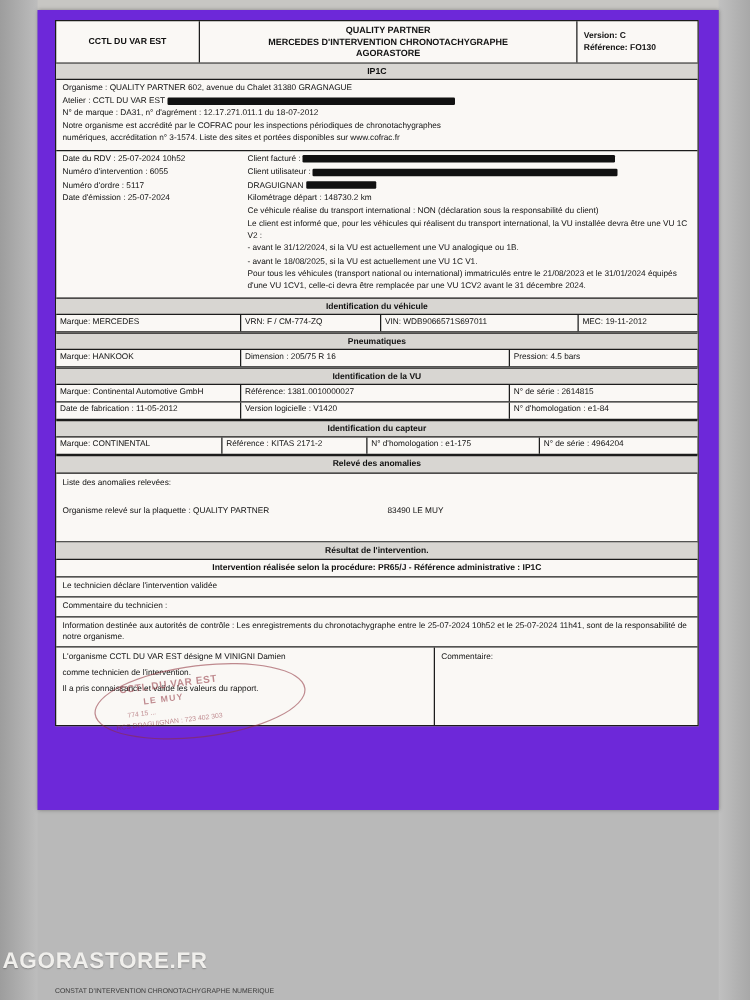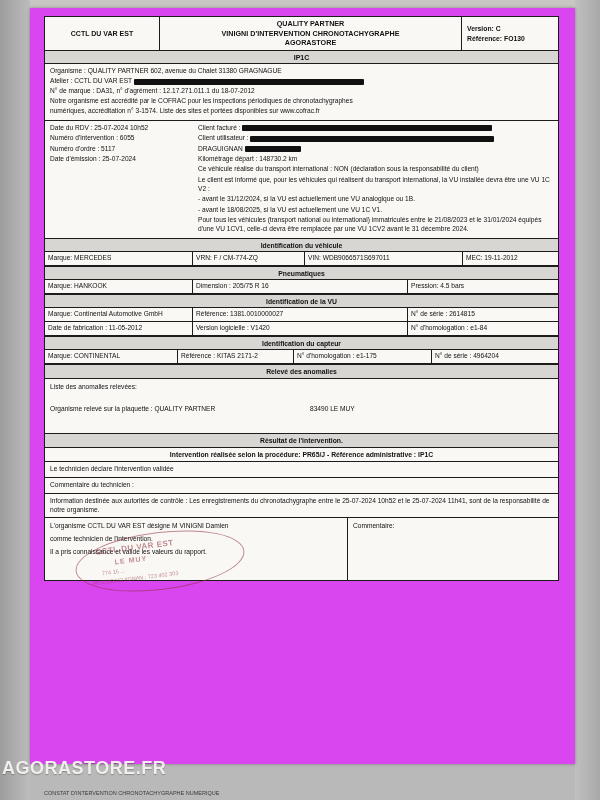--- a/index.html
+++ b/index.html
@@ -6,22 +6,22 @@
   body{
     width:600px;height:800px;
     background:#b9b9b9;
     font-family:"Liberation Sans", sans-serif;
     overflow:hidden;
     position:relative;
   }
   .page{
     position:absolute;
     left:30px;top:8px;
-    width:545px;height:756px;
-    background:#d946ef;
+    width:545px;height:640px;
+    background:#6d28d9;
     box-shadow:0 0 3px rgba(0,0,0,.35);
   }
   .doc{
     position:absolute;
     left:14px;top:8px;
     width:513px;
     border:1px solid #1c1c1c;
     background:#faf8f5;
     font-size:6.6px;
     line-height:1.35;
@@ -100,21 +100,21 @@
 <div class="page-edge-top"></div>
 
 <div class="page">
 
   <div class="doc">
 
     <div class="row hdr">
       <div class="cell bdr-r c1">CCTL DU VAR EST</div>
       <div class="cell bdr-r c2">
         <span>QUALITY PARTNER</span>
-        <span>VINIGNI D'INTERVENTION CHRONOTACHYGRAPHE</span>
+        <span>MERCEDES D'INTERVENTION CHRONOTACHYGRAPHE</span>
         <span>AGORASTORE</span>
       </div>
       <div class="cell c3">
         <div>
           <span class="bold">Version:</span>
           <span class="bold">C</span>
         </div>
         <div>
           <span class="bold">Référence:</span>
           <span class="bold">FO130</span>

